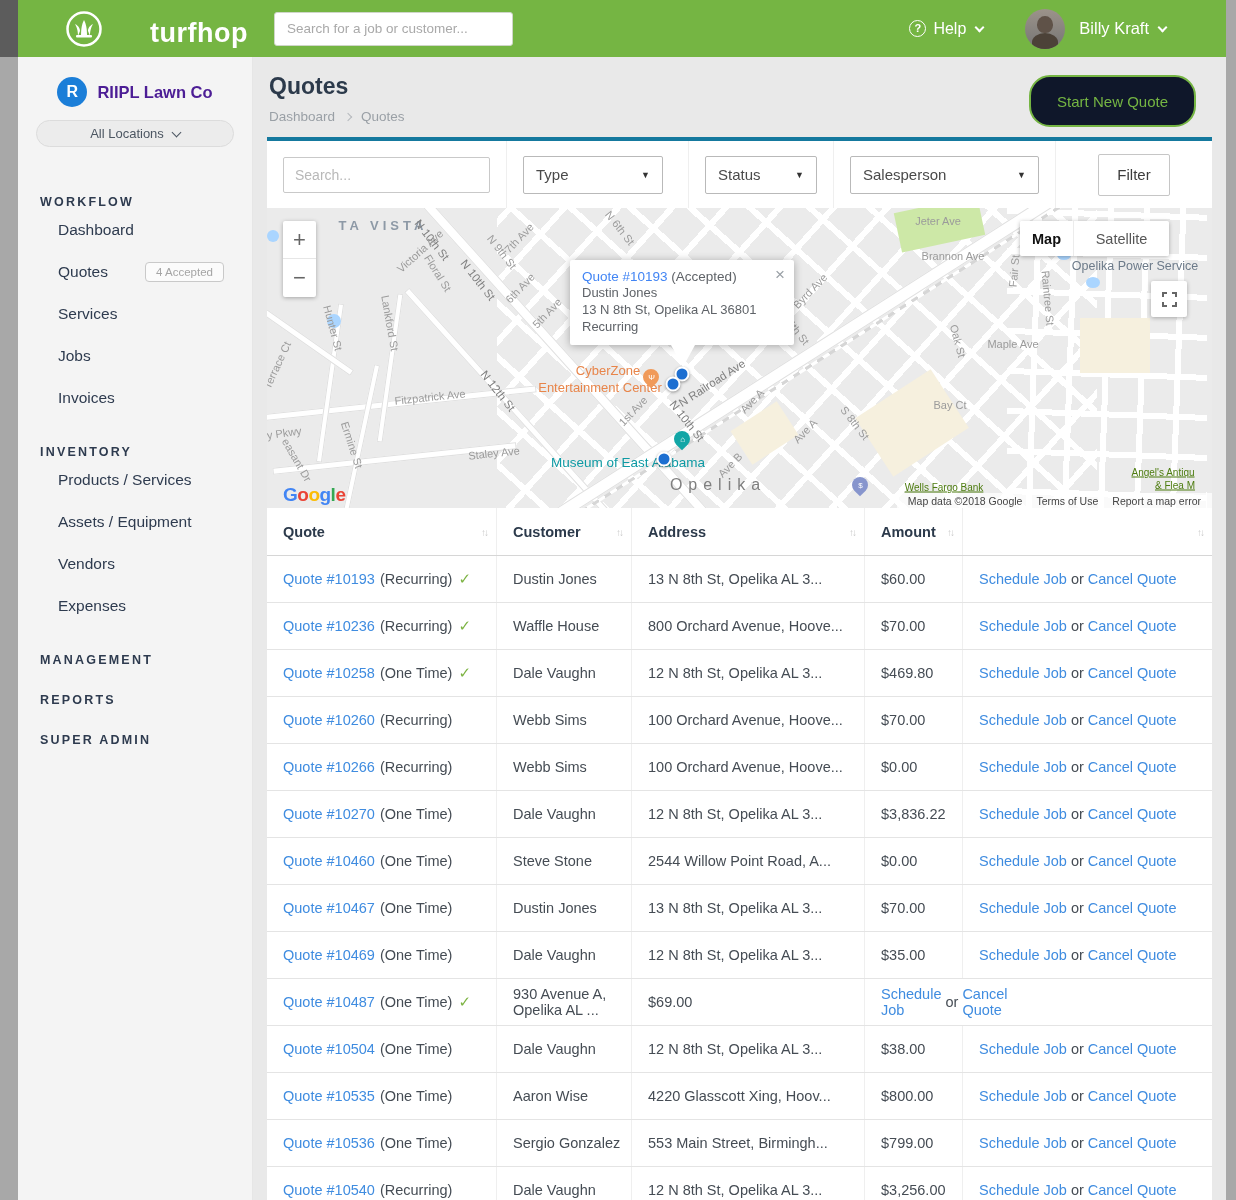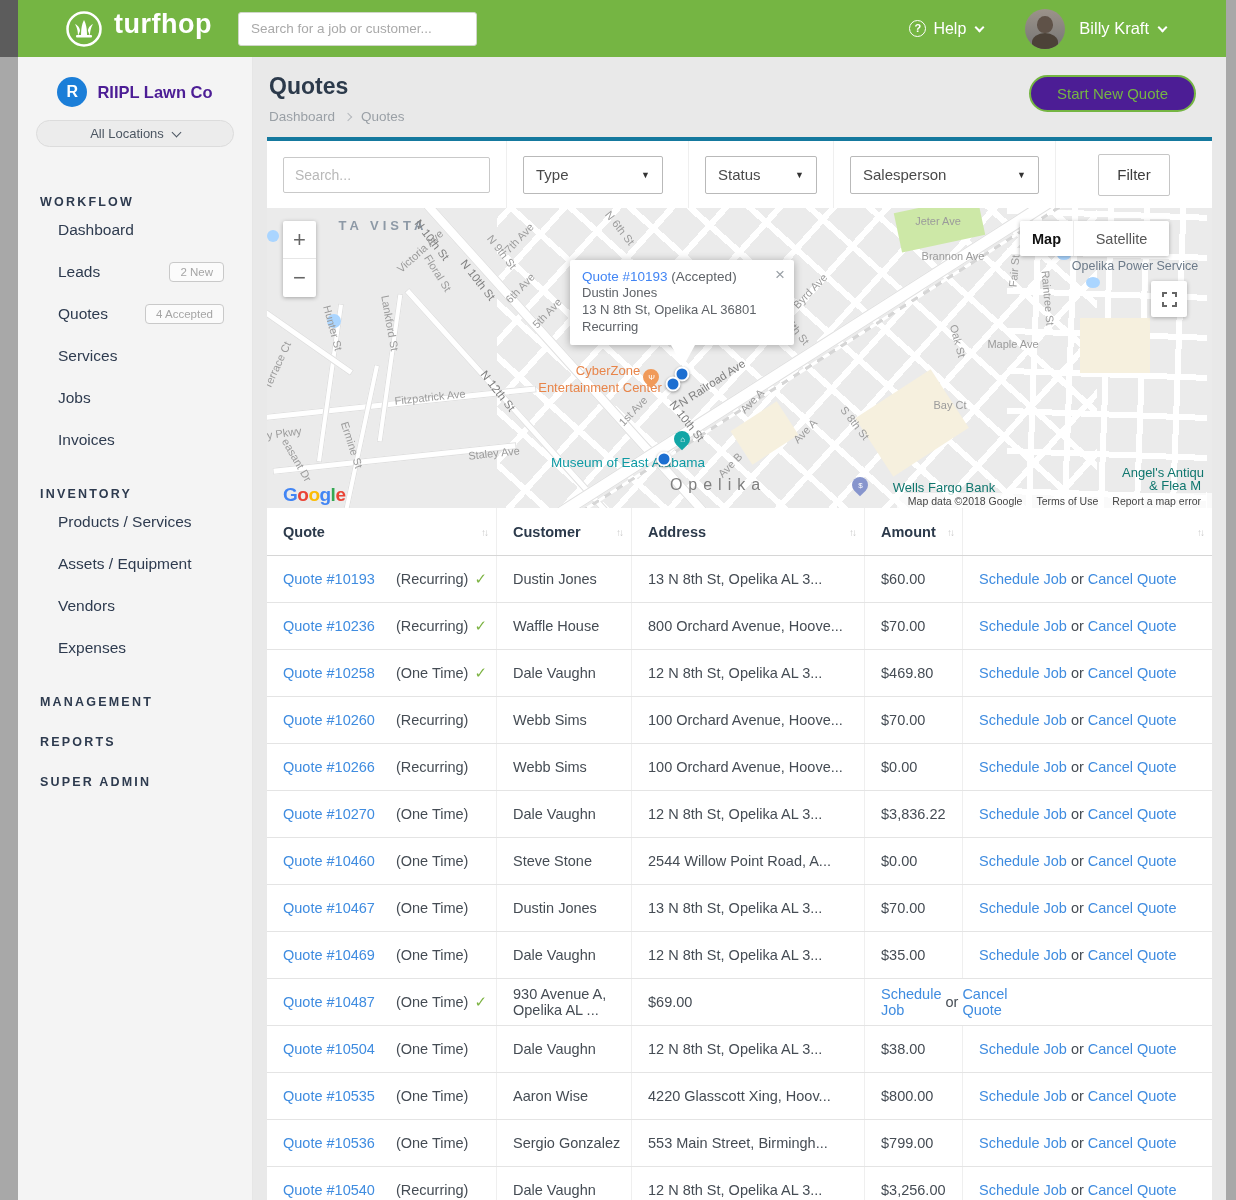--- a/index.html
+++ b/index.html
@@ -7,21 +7,21 @@
     font-family:"Liberation Sans", sans-serif; position:relative; }
 
   
   .strip-left { position:absolute; left:0; top:0; width:18px; height:100%; background:#a8a8a8; z-index:50;}
   .strip-left .dark { position:absolute; top:0; left:0; width:100%; height:57px; background:#5c5c5c;}
   .strip-right { position:absolute; right:0; top:0; width:10px; height:100%; background:#a8a8a8; z-index:50;}
 
   
   .topbar { position:absolute; left:18px; top:0; width:1208px; height:57px; background:#75b543; z-index:40;
     display:flex; align-items:center; }
-  .logo { display:flex; align-items:flex-start; margin-left:46px; }
+  .logo { display:flex; align-items:flex-end; margin-left:46px;gap:36px; }
   .logo svg { display:block; }
   .logo .word { color:#fff; font-size:27px; font-weight:700; letter-spacing:.5px; margin-left:10px; }
   .top-search { margin-left:26px; width:239px; height:34px; border:1px solid #cfd6c9; border-radius:3px;
     padding:0 12px; font-size:13.5px; color:#444; outline:none; background:#fff;
     font-family:"Liberation Sans", sans-serif;}
   .top-search::placeholder { color:#a9a9a9; }
   .top-right { margin-left:auto; display:flex; align-items:center; margin-right:60px; }
   .help { display:flex; align-items:center; color:#fff; font-size:16px; cursor:pointer; }
   .qmark { width:17px; height:17px; border:1.5px solid #fff; border-radius:50%; font-size:11px; line-height:14px;
     text-align:center; margin-right:7px; font-weight:700;}
@@ -54,21 +54,21 @@
     cursor:pointer;}
   .badge { margin-left:auto; margin-right:28px; border:1px solid #c9c9c9; border-radius:4px; background:#fbfbfb;
     color:#a5a5a5; font-size:11.5px; padding:3px 10px;}
 
   
   .main { position:absolute; left:253px; top:57px; width:973px; bottom:0; background:#e9e9e9; }
   .page-title { font-size:23px; font-weight:700; color:#2c3a4b; margin:16px 0 0 16px; }
   .breadcrumb { display:flex; align-items:center; margin:9px 0 0 16px; font-size:13.5px; color:#9aa0a6; }
   .breadcrumb .sep { width:6px; height:6px; border-right:1.5px solid #b5b9bd; border-bottom:1.5px solid #b5b9bd;
     transform:rotate(-45deg); margin:0 10px;}
-  .new-quote { position:absolute; right:30px; top:18px; height:37px; padding:0 26px; background:#4c1d95;
+  .new-quote { position:absolute; right:30px; top:18px; height:52px; padding:0 26px; background:#0f172a;
     border:2px solid #75b543; border-radius:21px; color:#75b543; font-size:15px; cursor:pointer;
     font-family:"Liberation Sans", sans-serif;}
 
   
   .filter-card { margin:13px 14px 0; height:71px; background:#fff; border-top:4px solid #15799e;
     display:flex; align-items:stretch;}
   .fsec { display:flex; align-items:center; padding:0 16px; border-right:1px solid #efefef; }
   .fsec:last-child { border-right:none; flex:1; justify-content:center;}
   .fsearch { width:243px; height:36px; border:1px solid #c9c9c9; border-radius:2px; padding:0 11px; font-size:14px;
     color:#444; outline:none; font-family:"Liberation Sans", sans-serif;}
@@ -93,21 +93,21 @@
   .park { position:absolute; background:#cde8a7; }
   .pond { position:absolute; background:#aad5ff; border-radius:50%; }
   .block { position:absolute; background:#f6f0de; }
   .mlabel { position:absolute; white-space:nowrap; transform:translate(-50%,-50%); }
   .street { font-size:11px; color:#9b9b9b; }
   .street-dark { font-size:11.5px; color:#7e7e7e; }
   .area { font-size:13px; color:#8d99a6; letter-spacing:4px; font-weight:600;}
   .city { font-size:16px; color:#7f7f7f; letter-spacing:6px; }
   .poi-orange { font-size:13px; color:#e8854a; }
   .poi-teal { font-size:13.5px; color:#0e9aa4; }
-  .poi-blue { font-size:13px; color:#0f766e; }
+  .poi-blue { font-size:10px; color:#4d7c0f;text-decoration:underline; }
   .poi-gray { font-size:12.5px; color:#6d7b8a; }
   .poi-pin { position:absolute; width:16px; height:16px; border-radius:50% 50% 50% 0; transform:translate(-50%,-100%) rotate(-45deg);
     display:flex; align-items:center; justify-content:center;}
   .poi-pin span { transform:rotate(45deg); color:#fff; font-size:8px; }
   .map-marker { position:absolute; width:15px; height:15px; border-radius:50%; background:#1d6fd1;
     border:2px solid #fff; box-shadow:0 1px 3px rgba(0,0,0,.4); transform:translate(-50%,-50%); cursor:pointer;}
   .zoomctl { position:absolute; left:16px; top:13px; width:33px; background:#fff; border-radius:2px;
     box-shadow:0 1px 4px rgba(0,0,0,.3);}
   .zoomctl div { height:38px; display:flex; align-items:center; justify-content:center; font-size:22px;
     color:#666; cursor:pointer;}
@@ -140,21 +140,21 @@
   .thead { border-bottom:1px solid #d6d6d6; }
   .thead .cell { height:47px; font-weight:700; color:#2c3a4b; font-size:14.5px; }
   .cell { display:flex; align-items:center; padding-left:16px; border-right:1px solid #efefef; position:relative;}
   .cell:last-child { border-right:none; }
   .sort { position:absolute; right:9px; top:50%; transform:translateY(-50%); color:#c9c9c9; font-size:10px;
     letter-spacing:-2px; cursor:pointer;}
   .tbody .trow { border-bottom:1px solid #e4e4e4; }
   .tbody .cell { height:46px; font-size:14.5px; color:#454c54; }
   .qtable a { color:#3f8ce0; text-decoration:none; cursor:pointer; }
   .qcheck { color:#7cb342; margin-left:6px; font-size:15px; }
-  .qtype { margin-left:21px;text-align:center; }
+  .qtype { margin-left:5px;text-align:center; }
   .orword { margin:0 4px; }
 </style>
 </head>
 <body>
 
 <div class="strip-left">
     <div class="dark"></div>
   </div>
 <div class="strip-right"></div>
 
@@ -198,24 +198,20 @@
     <span>All Locations</span>
     <span class="chev"></span>
   </div>
   <div class="nav" id="nav">
       <div class="nav-section-label">
         <span class="dashes">---</span>
         <span>WORKFLOW</span>
       </div>
       <div class="nav-item">
         <span>Dashboard</span>
-      </div>
-      <div class="nav-item">
-        <span>Leads</span>
-        <span class="badge">2 New</span>
       </div>
       <div class="nav-item">
         <span>Quotes</span>
         <span class="badge">4 Accepted</span>
       </div>
       <div class="nav-item">
         <span>Services</span>
       </div>
       <div class="nav-item">
         <span>Jobs</span>

